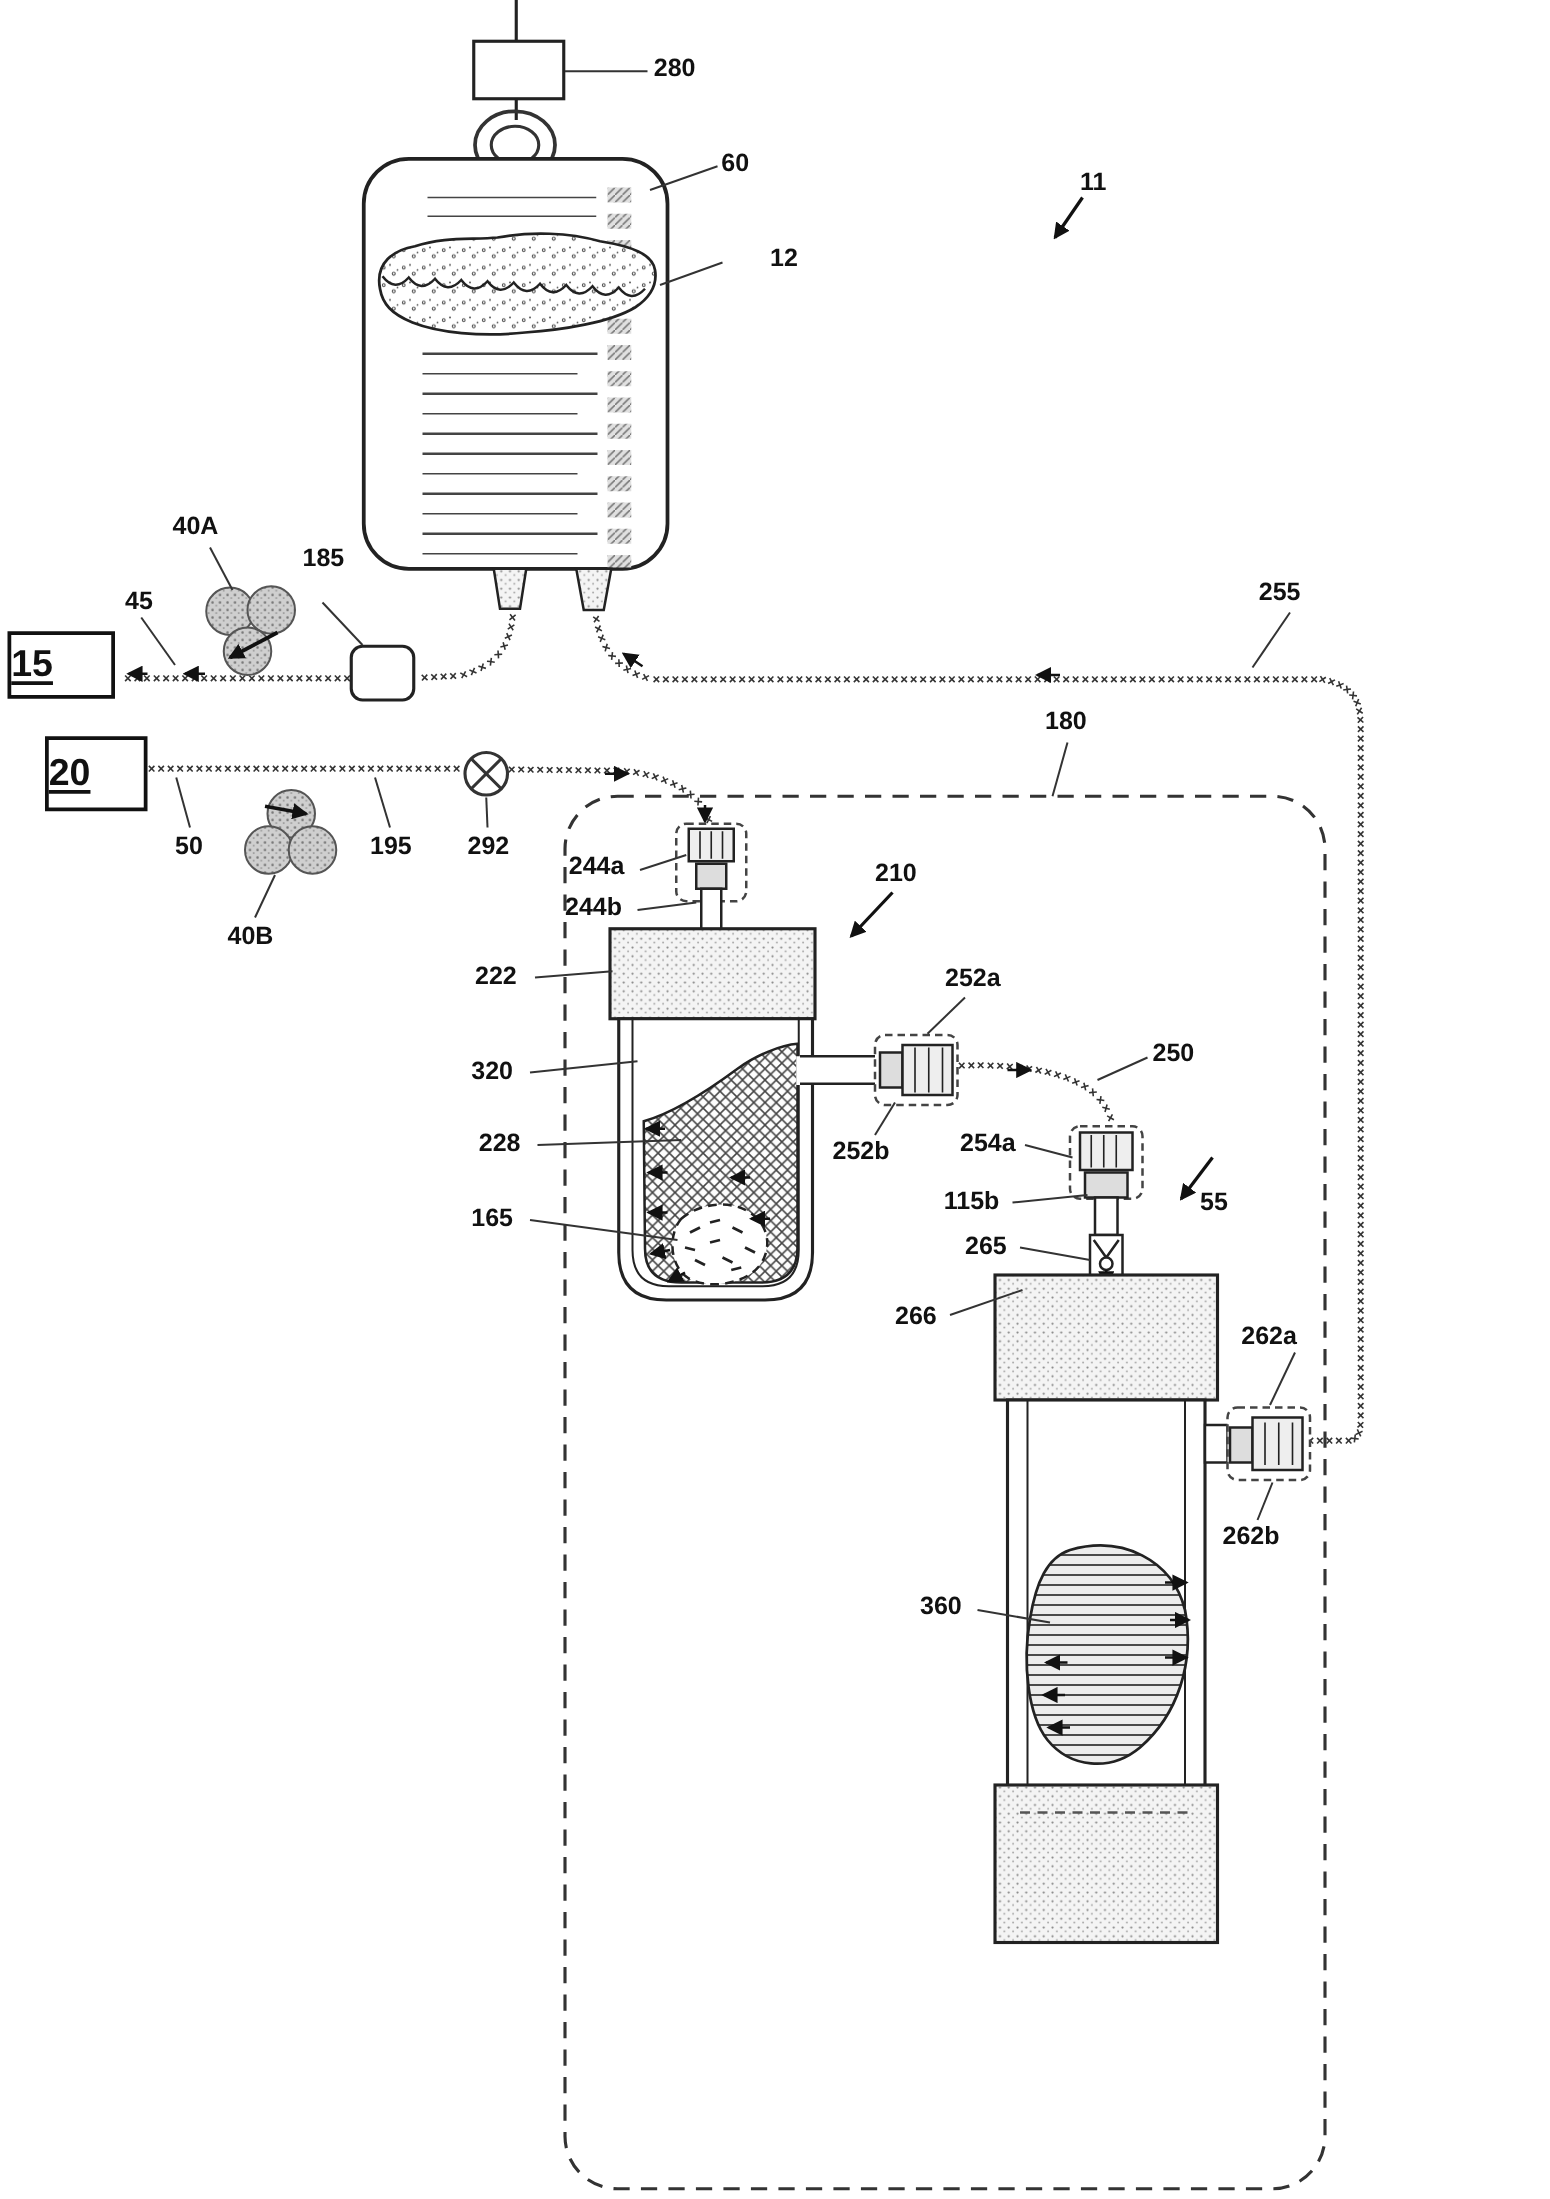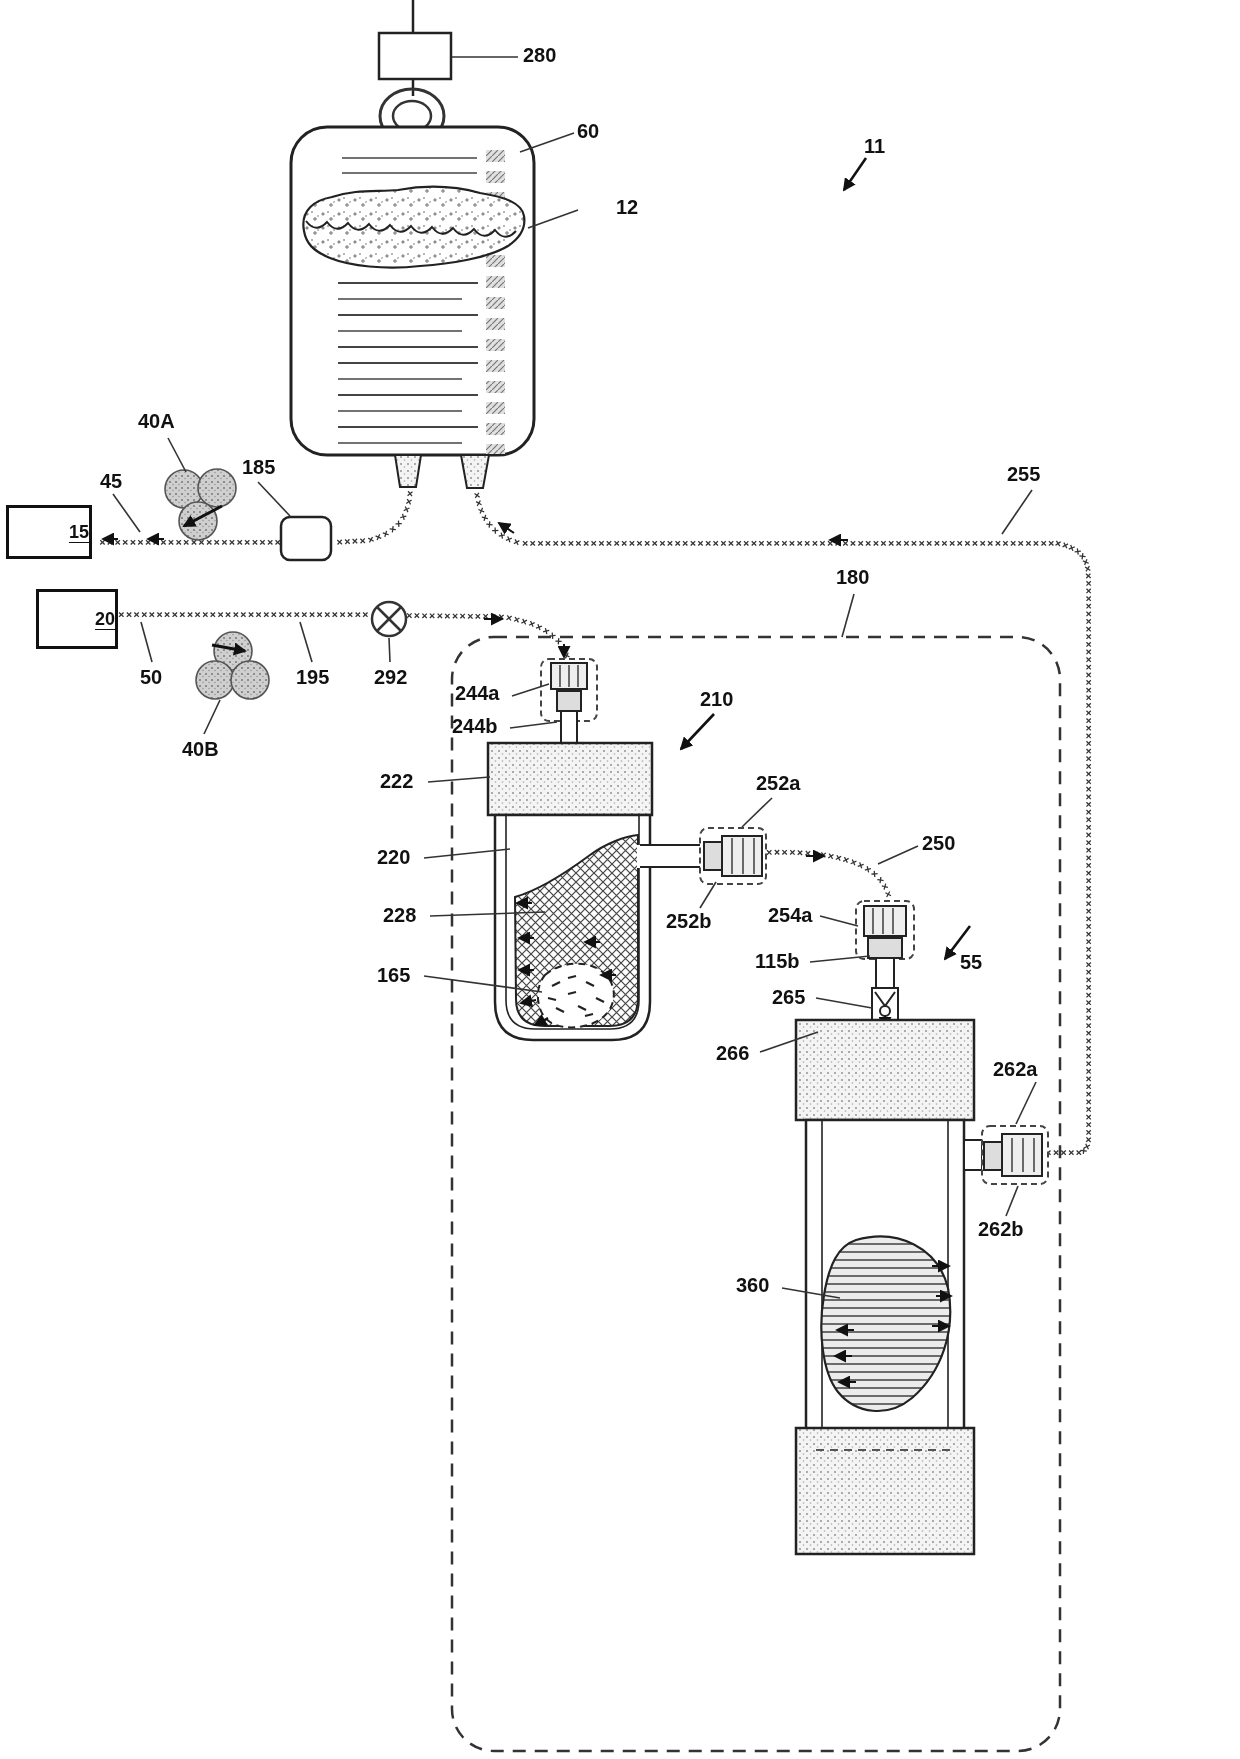--- a/index.html
+++ b/index.html
@@ -2,21 +2,21 @@
 <html><head>
 <meta charset="utf-8">
 <style>
   html,body{margin:0;padding:0;background:#fff;}
   .stage{position:relative;width:1240px;height:1759px;background:#fff;overflow:hidden;
          font-family:"Liberation Sans",sans-serif;}
   .stage svg{position:absolute;left:0;top:0;}
   .lbl{position:absolute;font-weight:bold;font-size:20px;color:#111;white-space:nowrap;
        font-family:"Liberation Sans",sans-serif;}
   .refbox{position:absolute;border:3px solid #111;background:#fff;display:flex;
-          align-items:center;justify-content:flex-end;font-weight:bold;font-size:18px;color:#111;}
+          align-items:center;justify-content:flex-start;font-weight:bold;font-size:30px;color:#111;}
   .refbox .u{text-decoration:underline;text-underline-offset:4px;}
   .tube{font:bold 11px "DejaVu Sans Mono",monospace;fill:#333;letter-spacing:1px;}
 </style>
 </head>
 <body>
 
 <div class="stage">
 
 <svg width="1240" height="1759" viewBox="0 0 1240 1759">
   <defs>
@@ -294,33 +294,33 @@
     <line x1="970" y1="926" x2="945" y2="959" marker-end="url(#arr)"></line>
   </g>
 </svg>
 
 <div class="lbl" style="left:523px;top:44px">280</div>
 <div class="lbl" style="left:577px;top:120px">60</div>
 <div class="lbl" style="left:616px;top:196px">12</div>
 <div class="lbl" style="left:864px;top:135px">11</div>
 <div class="lbl" style="left:138px;top:410px">40A</div>
 <div class="lbl" style="left:100px;top:470px">45</div>
-<div class="lbl" style="left:242px;top:456px">185</div>
+<div class="lbl" style="left:242px;top:436px">185</div>
 <div class="lbl" style="left:1007px;top:463px">255</div>
 <div class="lbl" style="left:140px;top:666px">50</div>
 <div class="lbl" style="left:296px;top:666px">195</div>
 <div class="lbl" style="left:374px;top:666px">292</div>
 <div class="lbl" style="left:182px;top:738px">40B</div>
 <div class="lbl" style="left:836px;top:566px">180</div>
 <div class="lbl" style="left:455px;top:682px">244a</div>
 <div class="lbl" style="left:452px;top:715px">244b</div>
 <div class="lbl" style="left:700px;top:688px">210</div>
 <div class="lbl" style="left:380px;top:770px">222</div>
 <div class="lbl" style="left:756px;top:772px">252a</div>
-<div class="lbl" style="left:377px;top:846px">220</div>
+<div class="lbl" style="left:377px;top:846px">320</div>
 <div class="lbl" style="left:666px;top:910px">252b</div>
 <div class="lbl" style="left:922px;top:832px">250</div>
 <div class="lbl" style="left:383px;top:904px">228</div>
 <div class="lbl" style="left:768px;top:904px">254a</div>
 <div class="lbl" style="left:755px;top:950px">115b</div>
 <div class="lbl" style="left:377px;top:964px">165</div>
 <div class="lbl" style="left:772px;top:986px">265</div>
 <div class="lbl" style="left:960px;top:951px">55</div>
 <div class="lbl" style="left:716px;top:1042px">266</div>
 <div class="lbl" style="left:993px;top:1058px">262a</div>

